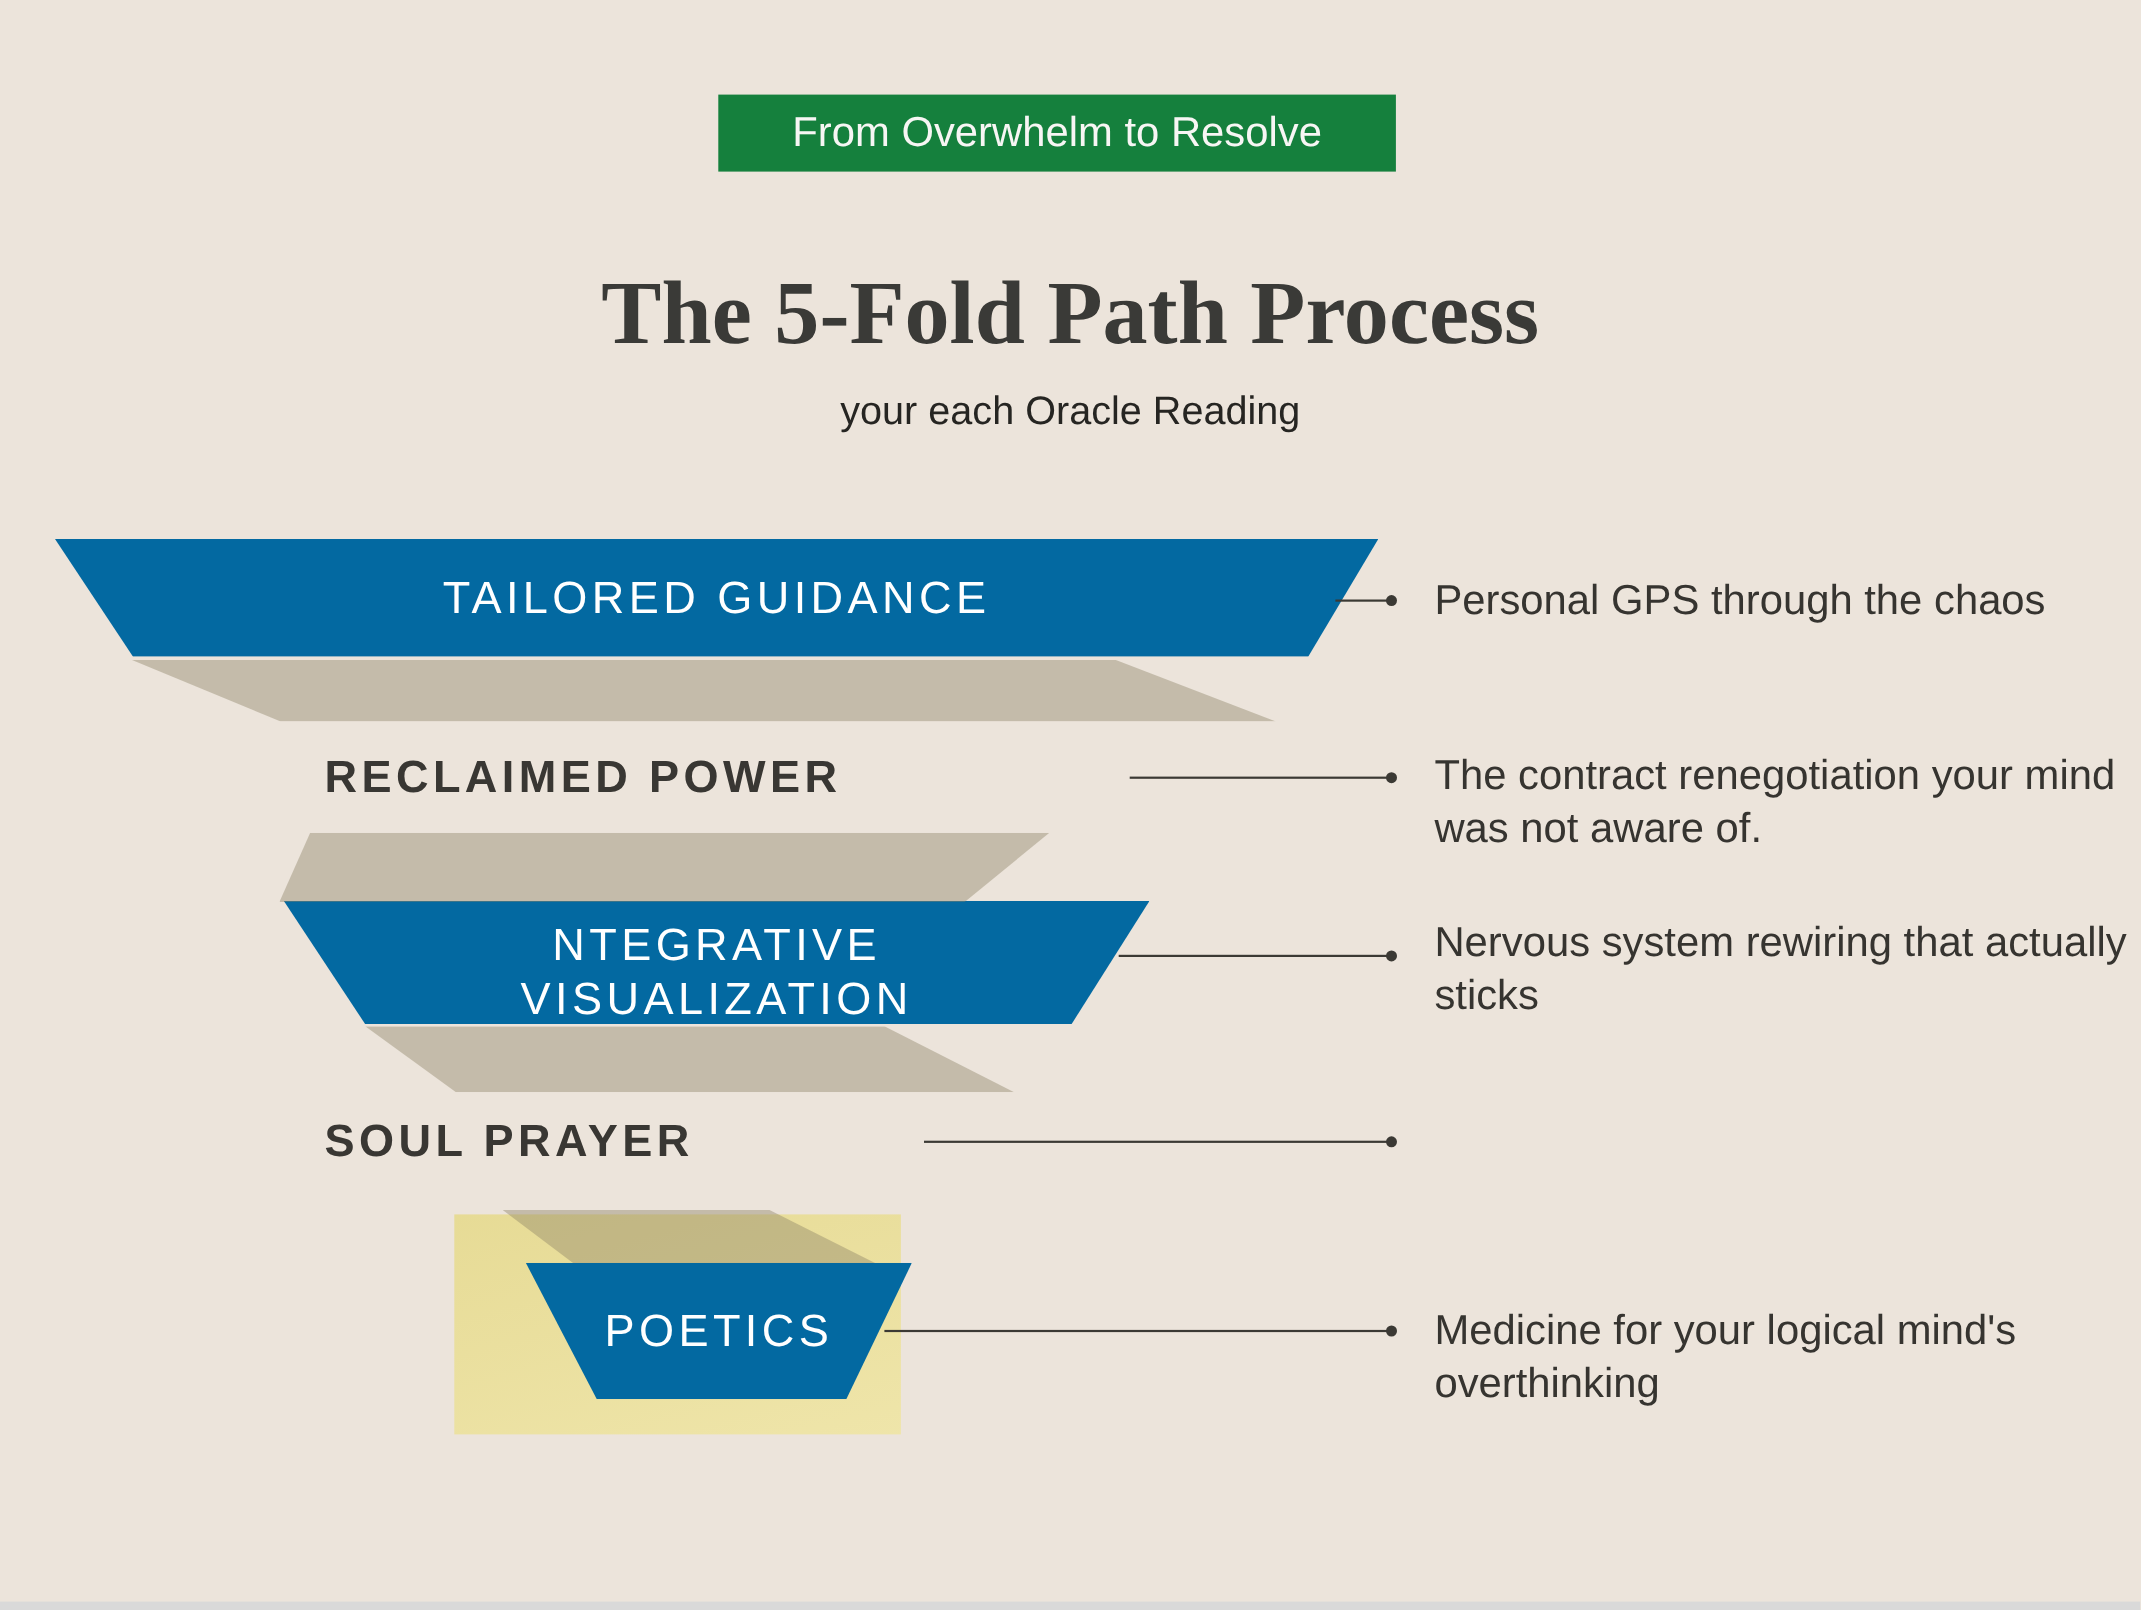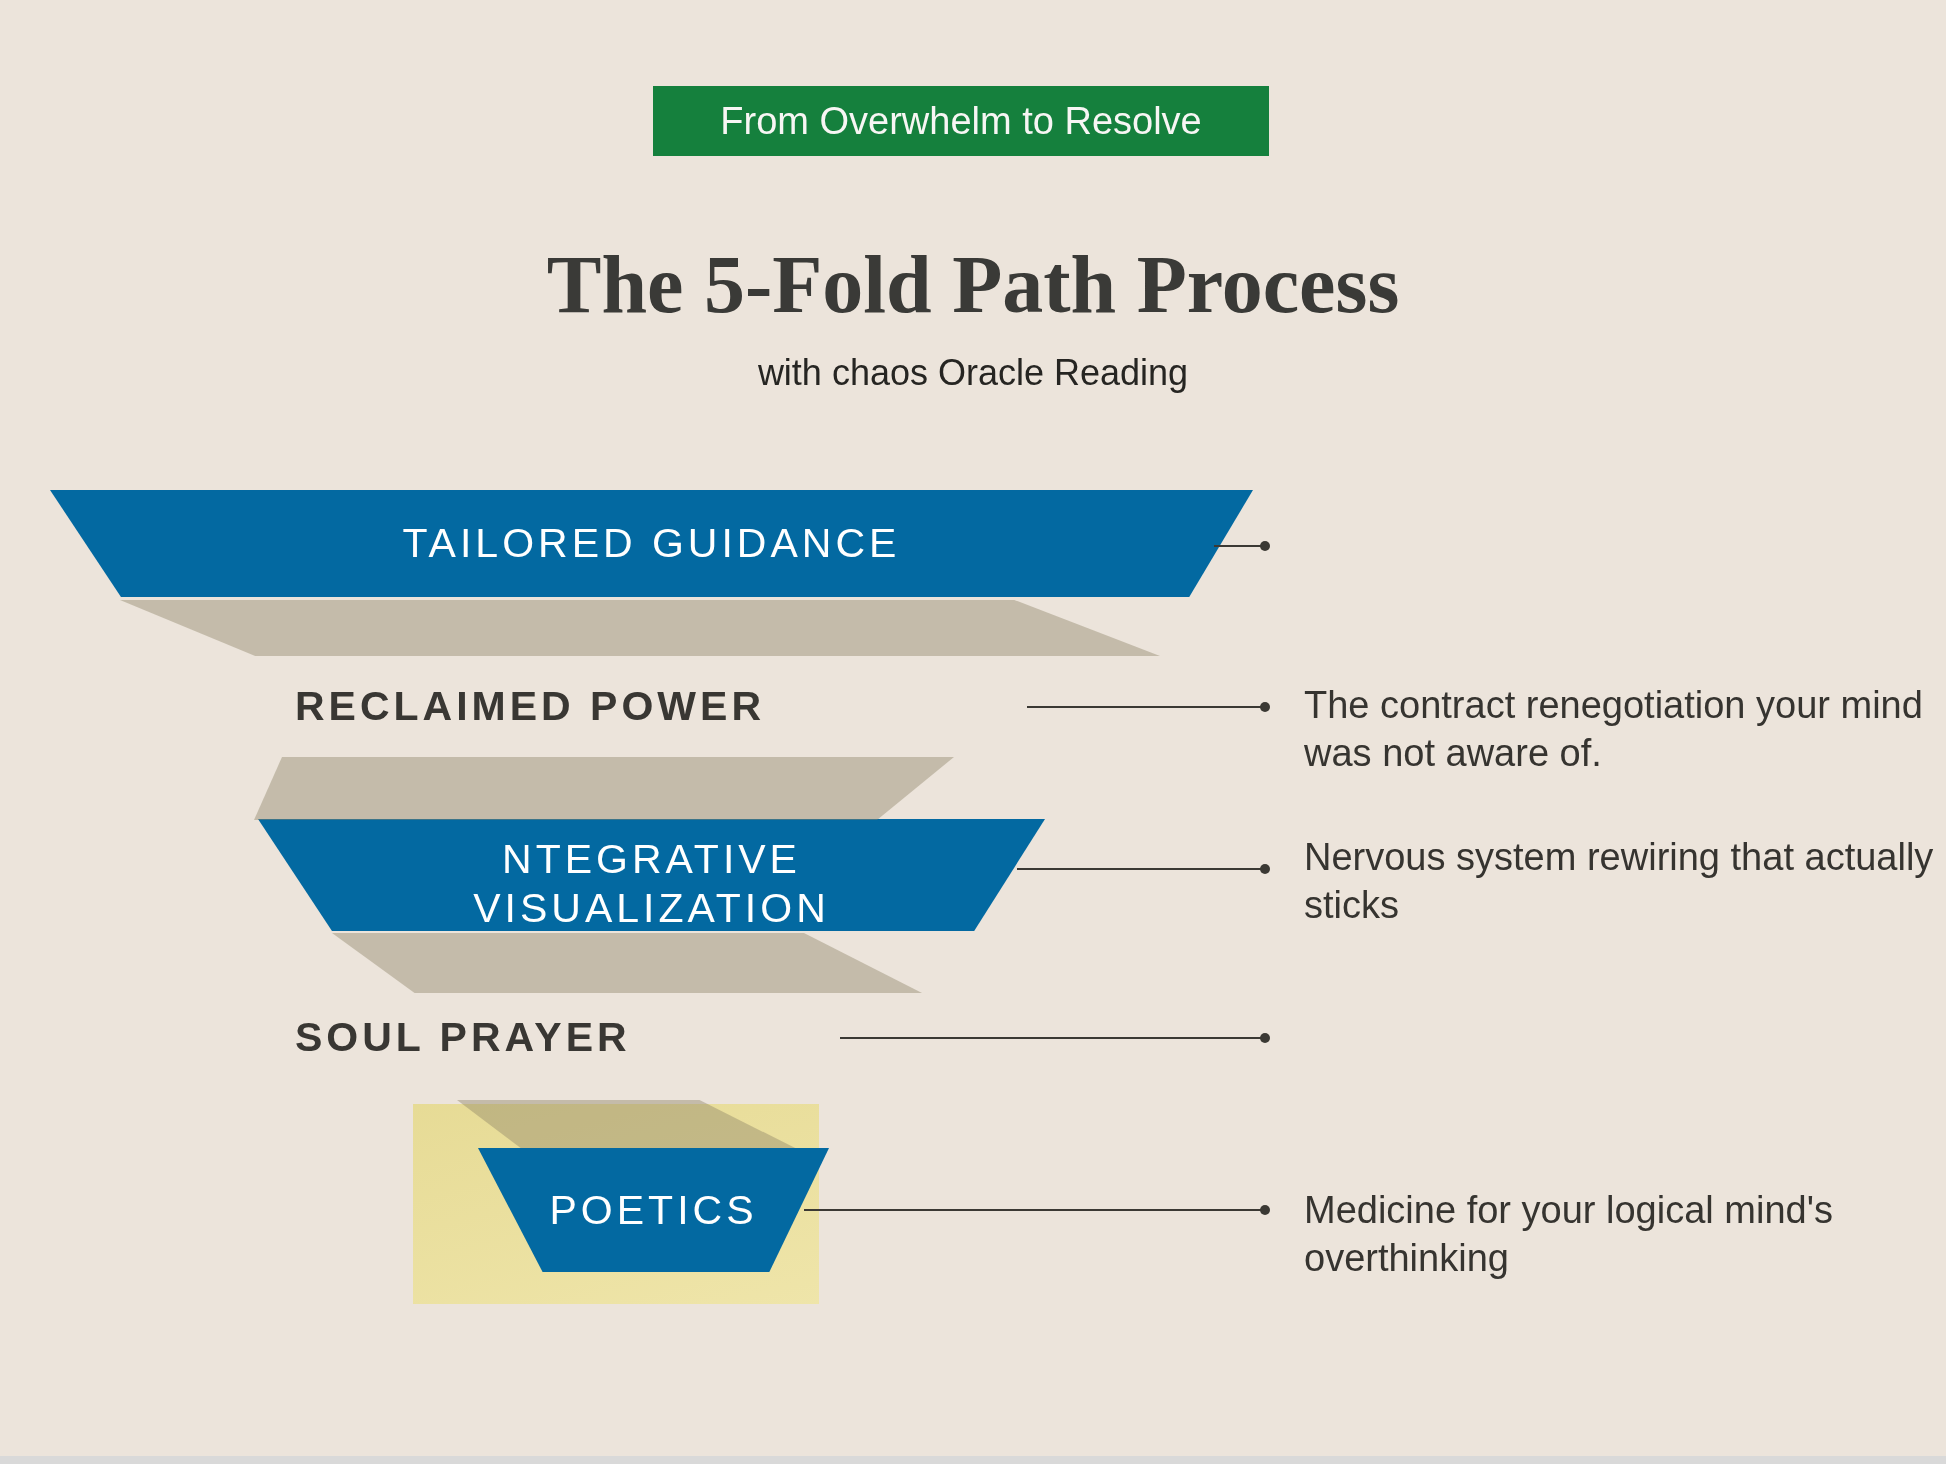--- a/index.html
+++ b/index.html
@@ -94,34 +94,35 @@
 </head>
 <body>
 
 <div class="canvas">
 
   <div class="badge">
     <span>From Overwhelm to Resolve</span>
   </div>
 
   <h1 class="title">The 5-Fold Path Process</h1>
-  <div class="subtitle">with chaos Oracle Reading</div>
+  <div class="subtitle">your each Oracle Reading</div>
 
   <div class="highlight"></div>
   <div class="shadow shadow1"></div>
   <div class="shadow shadow2"></div>
   <div class="shadow shadow3"></div>
   <div class="shadow shadow5"></div>
 
   <div class="trap trap1">
     <span class="trap-label">TAILORED GUIDANCE</span>
   </div>
   <div class="connector c1">
     <span class="dot"></span>
   </div>
+  <div class="desc desc1">Personal GPS through the chaos</div>
 
   <div class="plain-label label2">RECLAIMED POWER</div>
   <div class="connector c2">
     <span class="dot"></span>
   </div>
   <div class="desc desc2">The contract renegotiation your mind was not aware of.</div>
 
   <div class="trap trap3">
     <span class="trap-label">NTEGRATIVE VISUALIZATION</span>
   </div>

